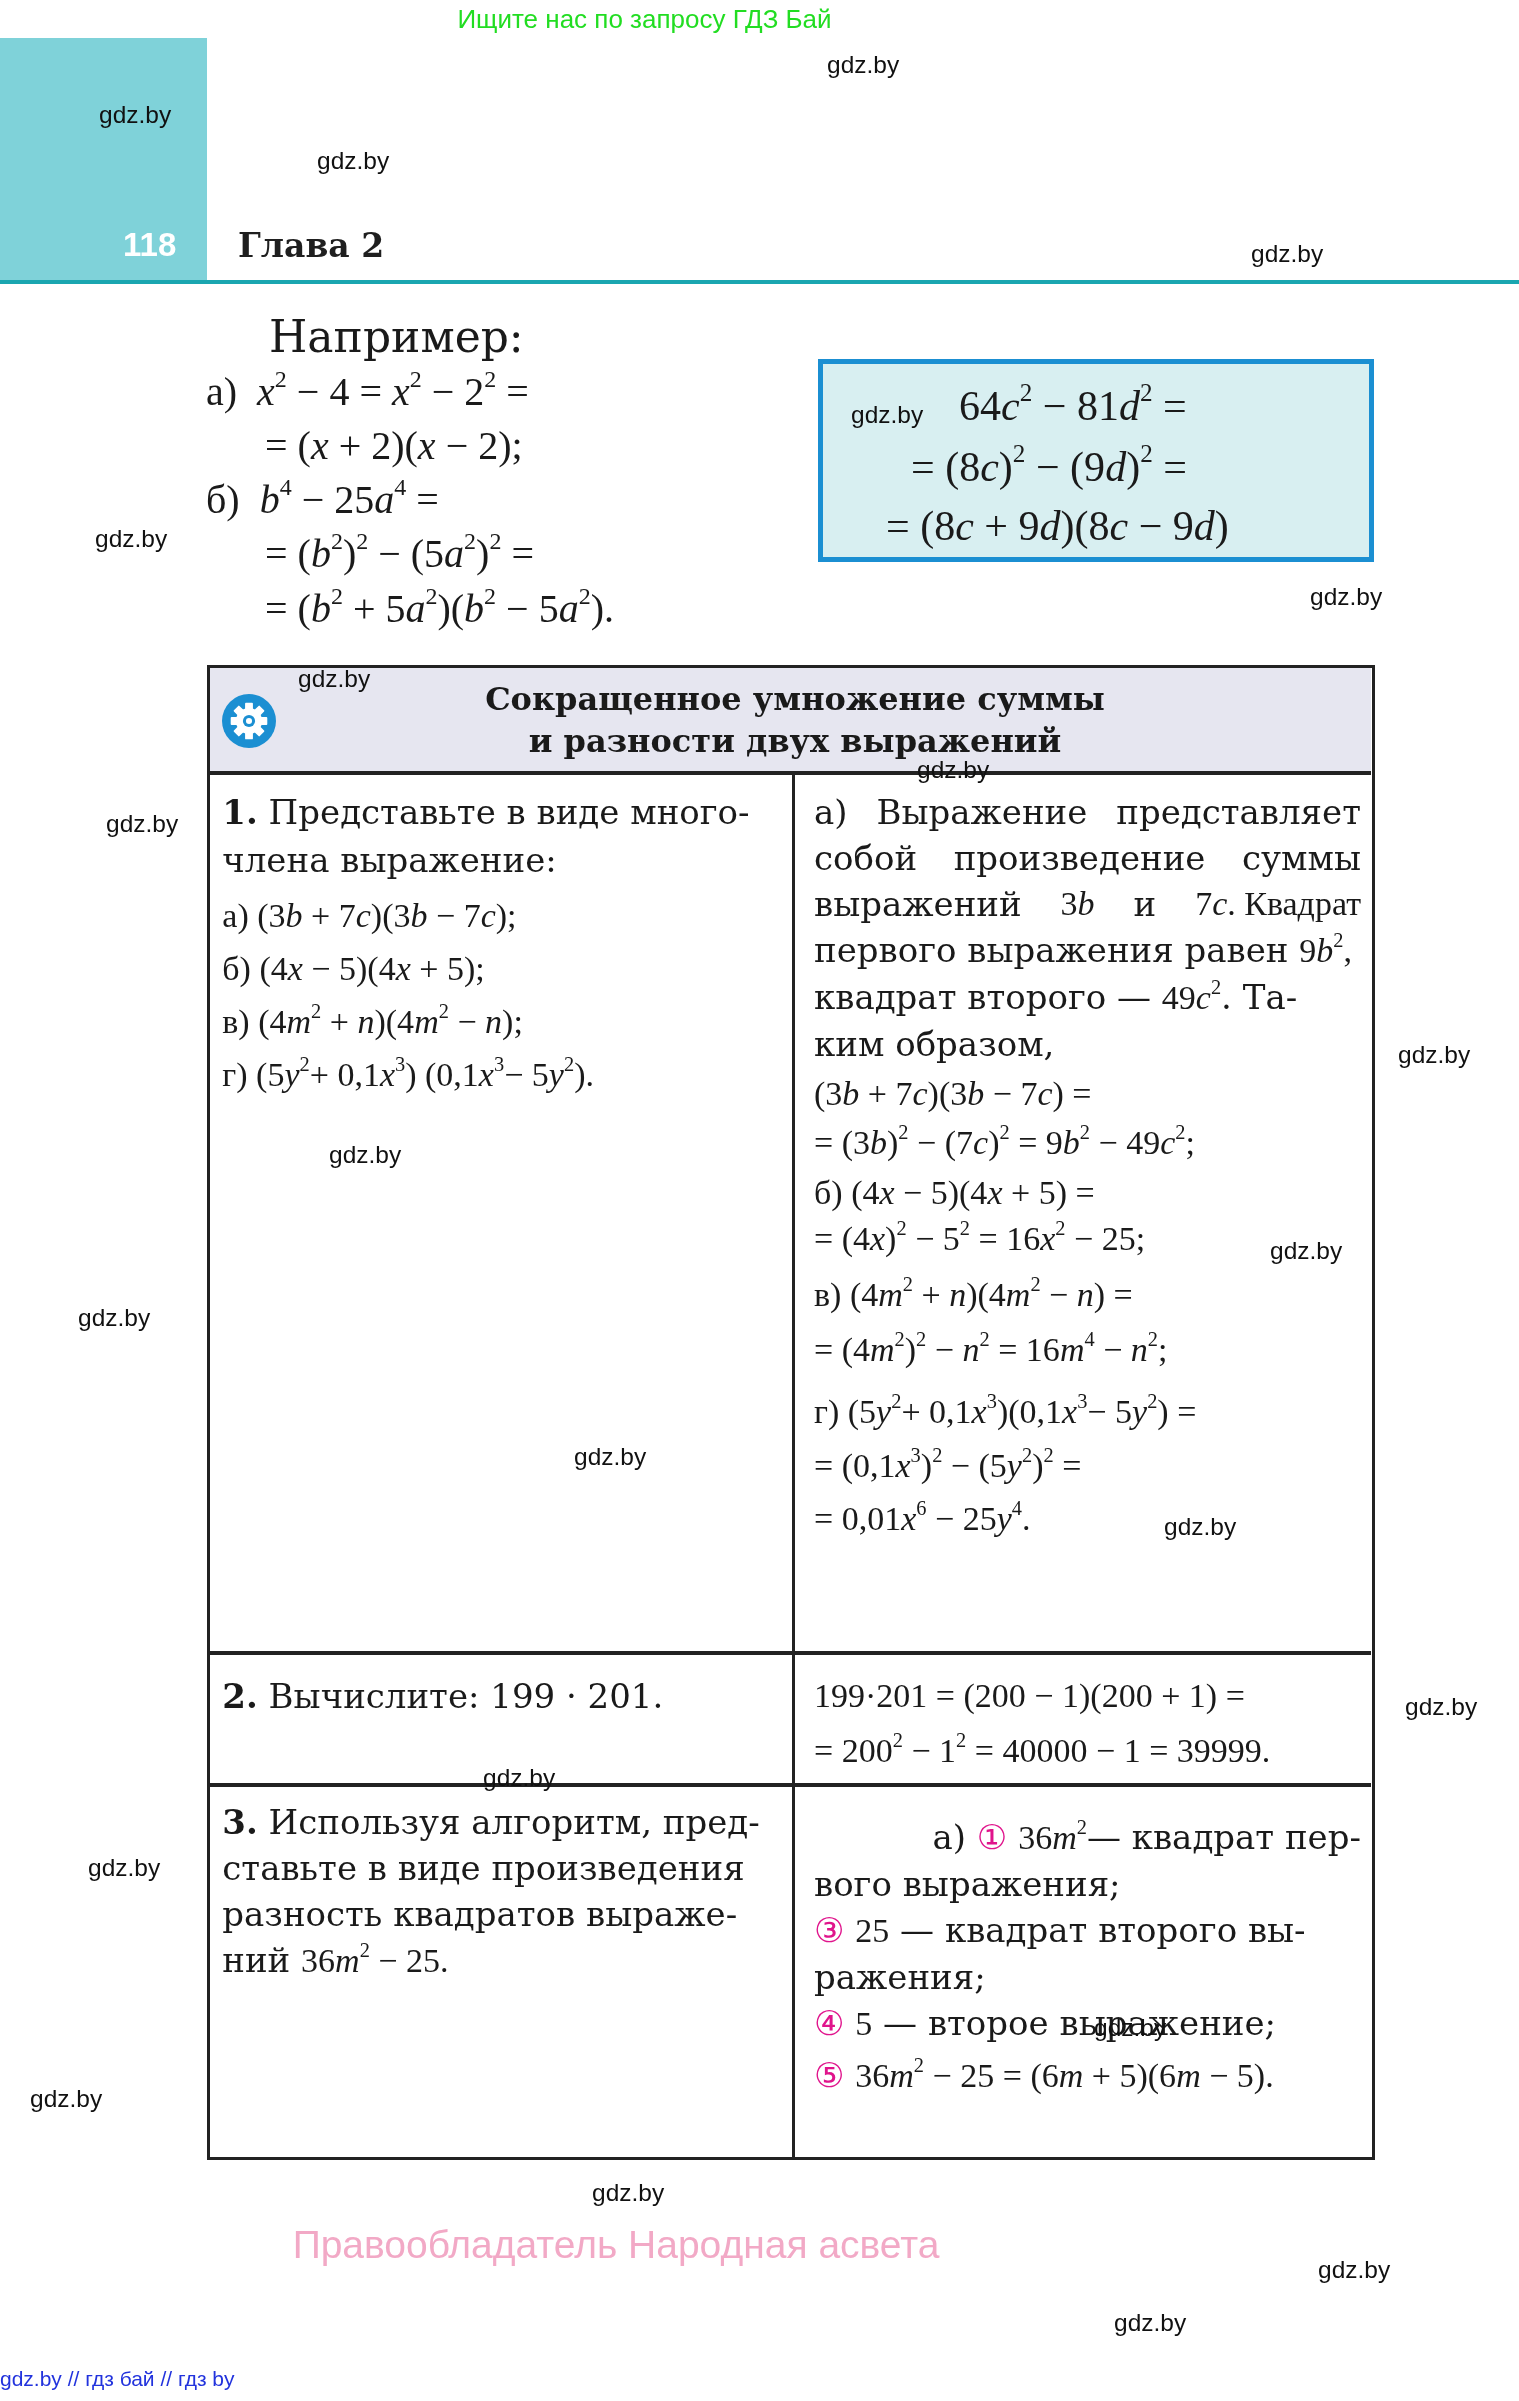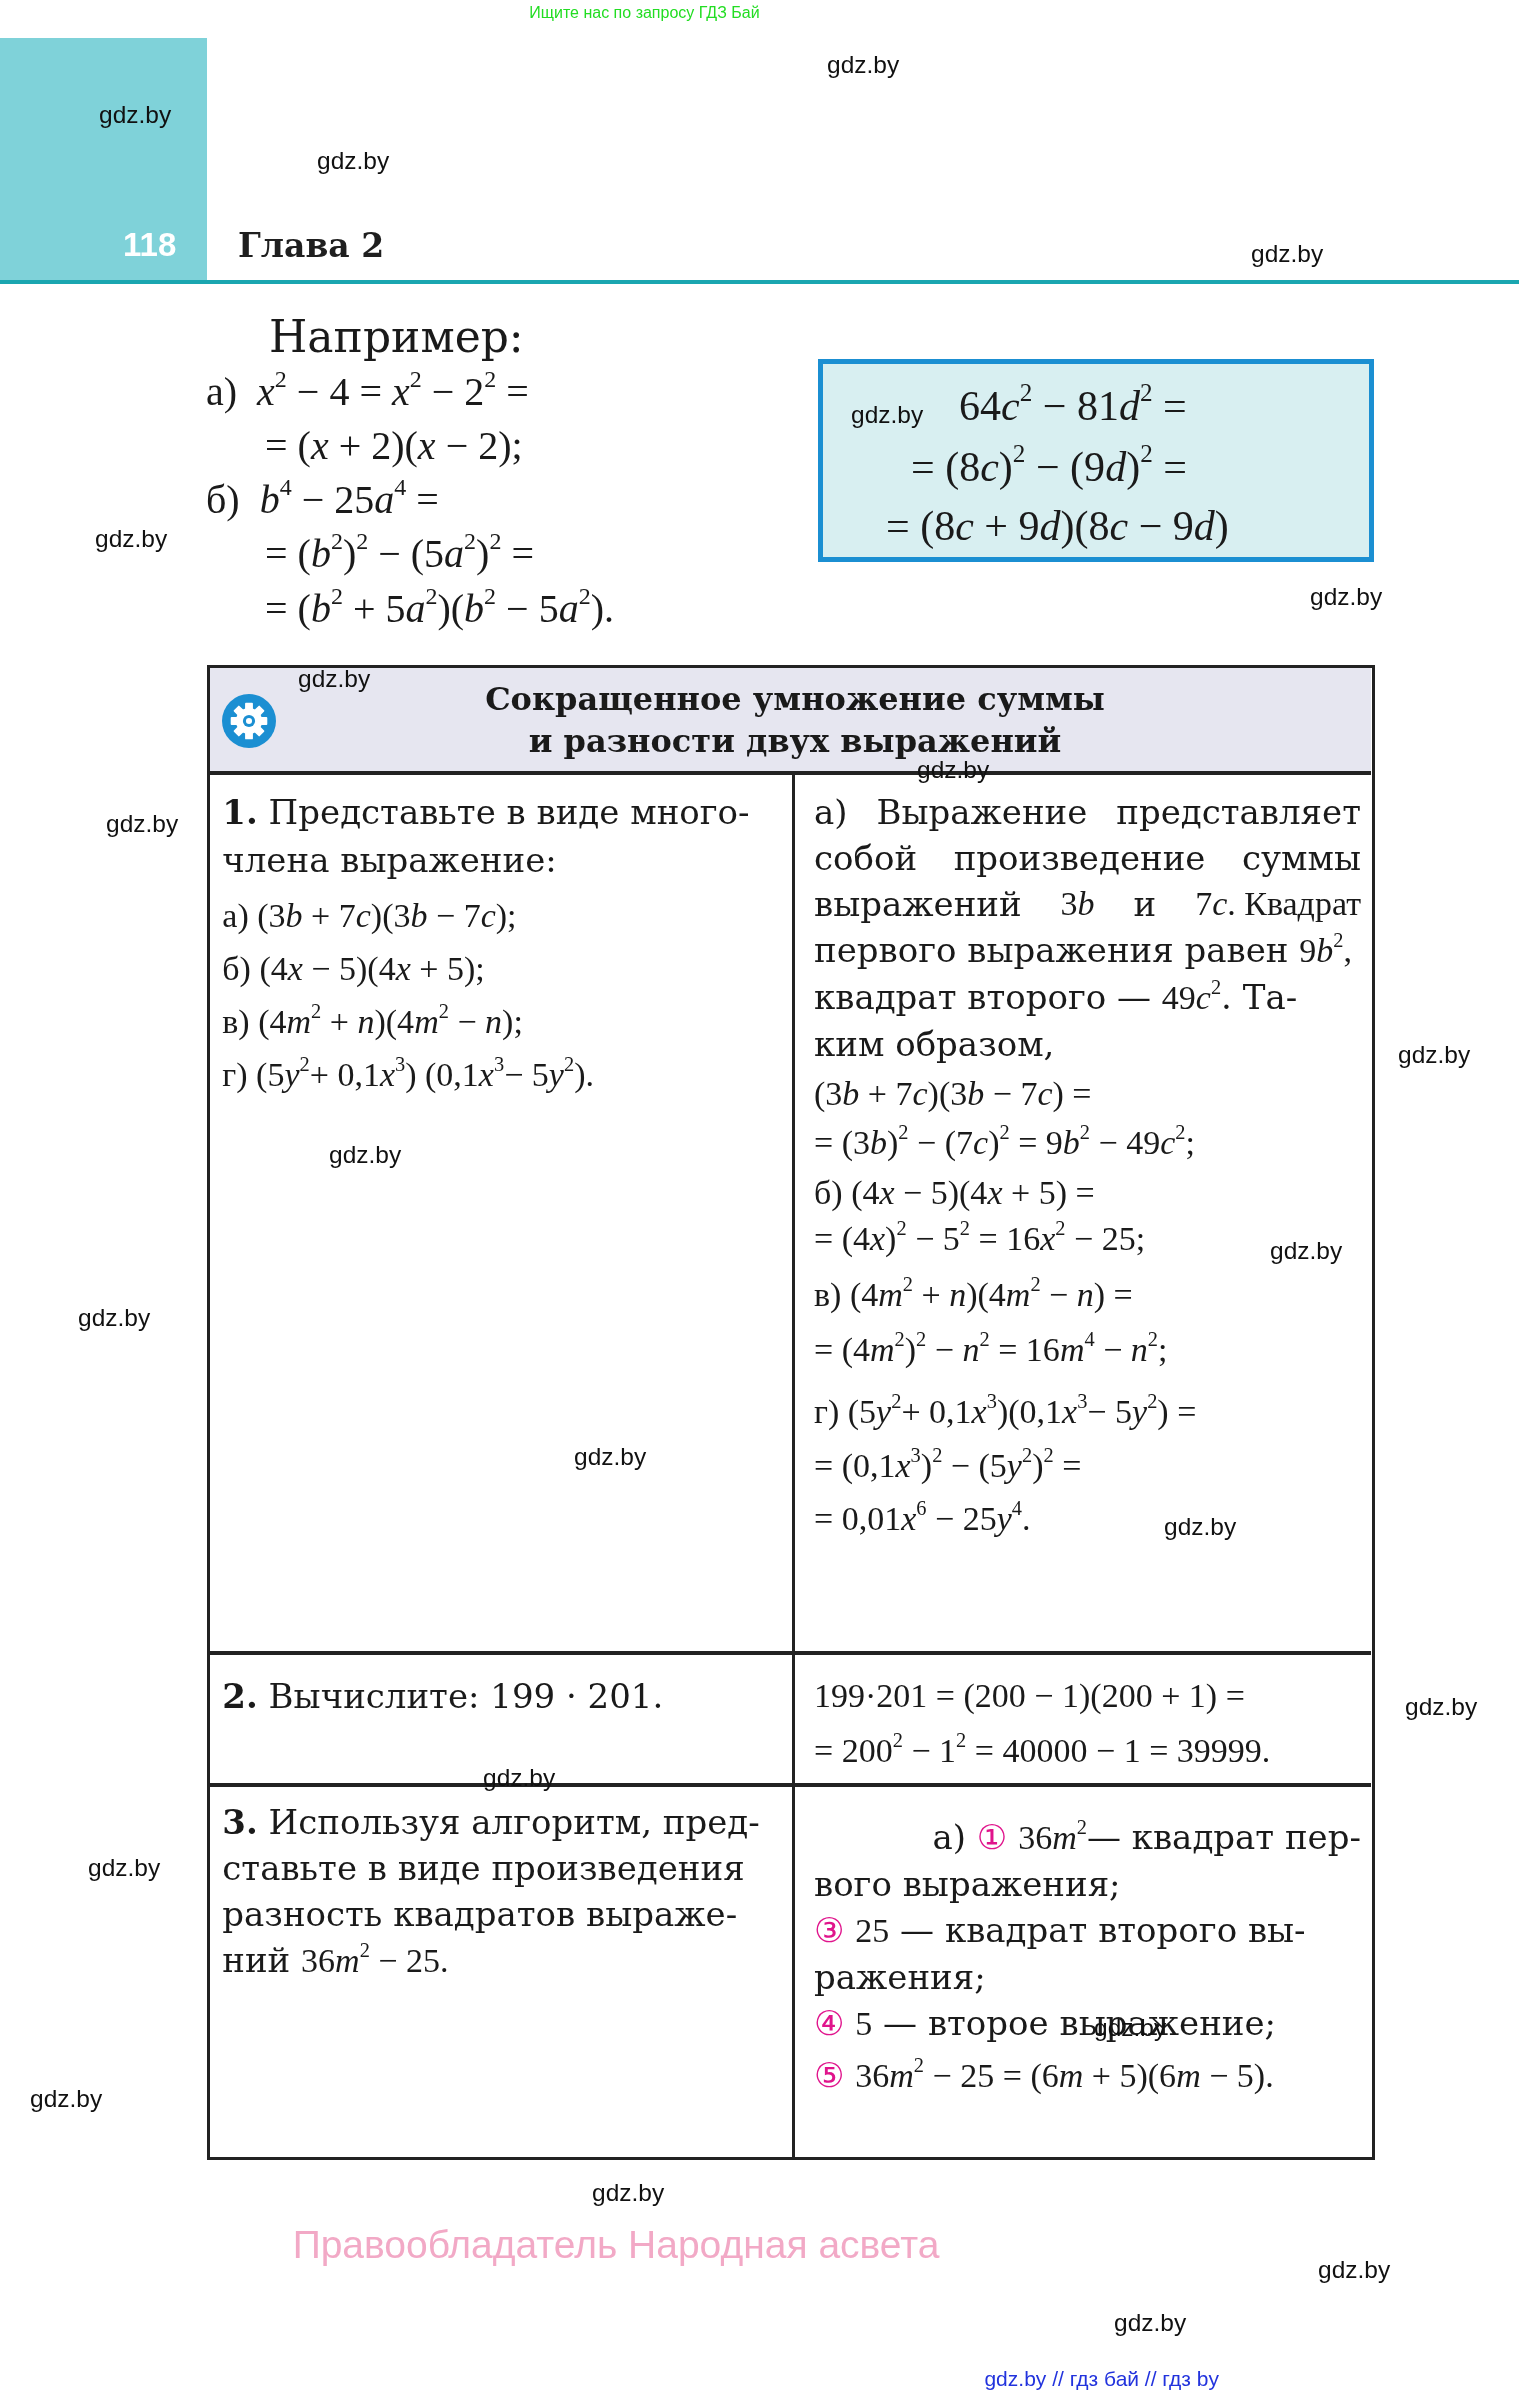--- a/index.html
+++ b/index.html
@@ -7,21 +7,21 @@
   body { position:relative; font-family:"DejaVu Serif", "Liberation Serif", serif; color:#1a1a1a; }
 
   .abs { position:absolute; }
   .sans { font-family:"Liberation Sans", "DejaVu Sans", sans-serif; }
   .serif { font-family:"DejaVu Serif", "Liberation Serif", serif; }
   .math { font-family:"Liberation Serif", "DejaVu Serif", serif; }
   .math i { font-style:italic; }
   sup { font-size:0.6em; vertical-align:0.75em; line-height:0; }
 
   
-  .top-banner { left:0; top:3.5px; width:1269px; text-align:center; font-size:16px; color:#22dd22;padding-left:20px; }
+  .top-banner { left:0; top:3.5px; width:1269px; text-align:center; font-size:26px; color:#22dd22;padding-left:20px; }
 
   
   .side-tab { left:0; top:38px; width:207px; height:242px; background:#7fd2d9; }
   .page-number { left:123px; top:226px; font-size:33px; font-weight:bold; color:#ffffff; font-family:"Liberation Sans", sans-serif; }
   .chapter-title { left:238px; top:226px; font-size:33px; font-weight:bold; color:#1f1f1f; }
   .header-rule { left:0; top:280px; width:1519px; height:4.4px; background:#1aa6b0; }
 
   
   .wm { font-family:"Liberation Sans", "DejaVu Sans", sans-serif; font-size:24.5px; color:#111; }
 
@@ -39,21 +39,21 @@
   .tbl-title { left:0; width:1161px; text-align:center; font-size:32px; font-weight:bold;padding-left:9px; }
   .gear { left:12.3px; top:26px; width:54px; height:54px; }
   .vdiv { left:582px; top:107px; width:2.6px; height:1384px; background:#222; }
   .hdiv { left:0; height:3.5px; width:1161px; background:#222; }
 
   .cell-text { font-size:34px; line-height:46px; white-space:nowrap; }
   .num { font-weight:bold; }
   .circ { color:#e0148c; font-family:"DejaVu Sans", sans-serif; }
 
   .footer-owner { left:0; top:2223px; width:1232px; text-align:center; font-family:"Liberation Sans", sans-serif; font-size:39px; color:#f2a9c6; }
-  .footer-links { left:0; top:2367px; width:1219px; text-align:right; font-family:"Liberation Sans", sans-serif; font-size:21px; color:#2233dd; }
+  .footer-links { left:0; top:2367px; width:1219px; text-align:left; font-family:"Liberation Sans", sans-serif; font-size:21px; color:#2233dd; }
 </style>
 </head>
 <body>
 
 <div class="abs top-banner sans">Ищите нас по запросу ГДЗ Бай</div>
 
 <div class="abs side-tab"></div>
 <div class="abs page-number">118</div>
 <div class="abs chapter-title">Глава 2</div>
 <div class="abs header-rule"></div>

